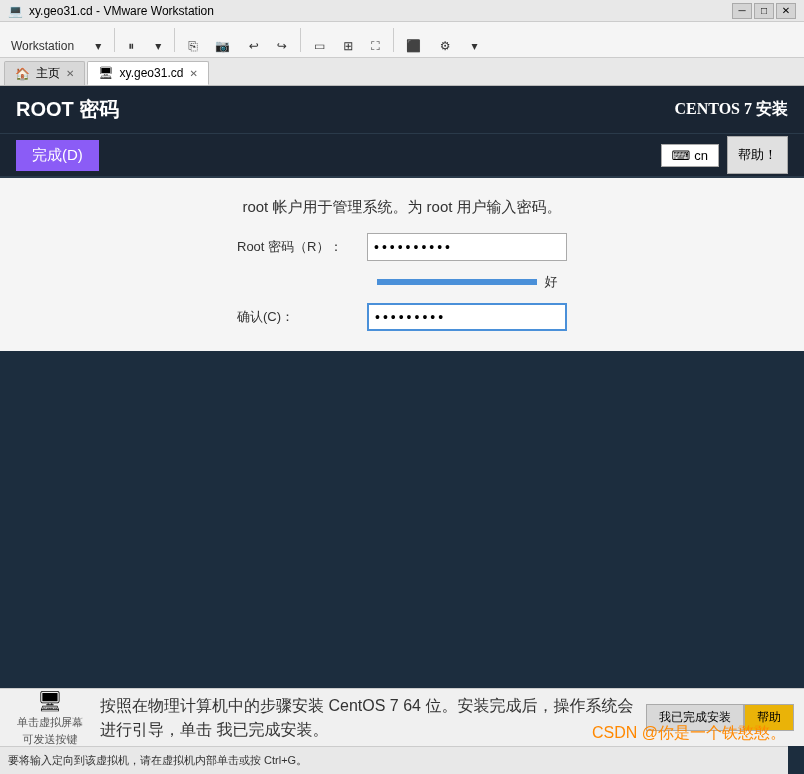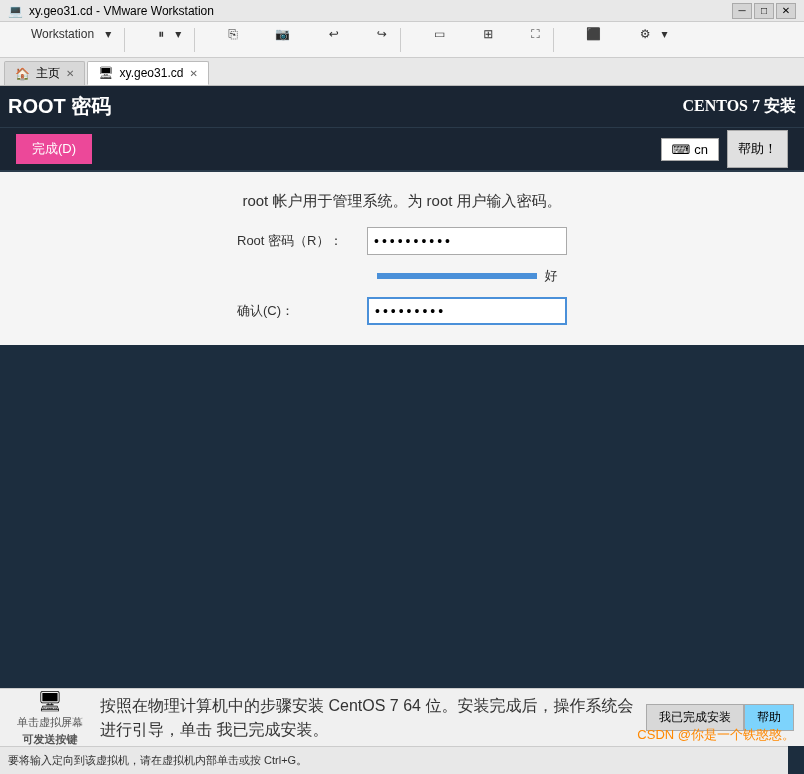--- a/index.html
+++ b/index.html
@@ -30,25 +30,24 @@
       padding: 0 4px;
       gap: 4px;
     }
     .toolbar-btn {
       height: 28px;
       padding: 0 6px;
       background: transparent;
       border: 1px solid transparent;
       cursor: pointer;
       display: flex;
-      align-items: flex-start;
-      gap: 11px;
+      align-items: flex-end;
+      gap: 21px;
       font-size: 12px;
       color: #333;
-      margin-left: 20px;
     }
     .toolbar-separator { width: 1px; height: 24px; background: #ccc; margin: 0 2px; }
 
     
     .tab-bar {
       height: 28px;
       background: #e8e8e8;
       border-bottom: 1px solid #bbb;
       display: flex;
       align-items: flex-end;
@@ -67,25 +66,25 @@
       font-size: 12px;
       cursor: pointer;
       border-radius: 2px 2px 0 0;
     }
     .tab.active { background: #fff; border-bottom: 1px solid #fff; }
     .tab-close { font-size: 10px; color: #666; cursor: pointer; }
 
     
     .vm-header {
       background: #1a2533;
-      height: 42px;
+      height: 48px;
       display: flex;
       align-items: center;
       justify-content: space-between;
-      padding: 0 8px;
+      padding: 0 16px;
       border-bottom: 1px solid #2a3a4a;
     }
     .vm-header-title {
       font-size: 20px;
       font-weight: bold;
       color: #fff;
     }
     .vm-header-right {
       display: flex;
       align-items: center;
@@ -103,25 +102,25 @@
     
     .vm-action-bar {
       background: #1a2533;
       height: 44px;
       display: flex;
       align-items: center;
       padding: 0 16px;
       border-bottom: 2px solid #2a3a4a;
     }
     .btn-done {
-      background: #ec4899;
+      background: #8b5cf6;
       color: #fff;
       border: none;
       padding: 6px 16px;
-      font-size: 13px;
+      font-size: 15px;
       cursor: pointer;
       font-family: 'Microsoft YaHei', sans-serif;
     }
 
     .lang-selector {
       margin-left: auto;
       display: flex;
       align-items: center;
       gap: 8px;
     }
@@ -221,31 +220,31 @@
     .bottom-actions { display: flex; align-items: center; }
     .btn-finish {
       background: #d8d8d8;
       border: 1px solid #aaa;
       padding: 4px 12px;
       font-size: 12px;
       cursor: pointer;
       font-family: 'Microsoft YaHei', sans-serif;
     }
     .btn-finish-help {
-      background: #7dd3fc;
+      background: #eab308;
       border: 1px solid #aaa;
       padding: 4px 12px;
       font-size: 12px;
       cursor: pointer;
     }
     .watermark {
       position: absolute;
       bottom: 30px;
-      right: 9px;
-      font-size: 13px;
+      right: 18px;
+      font-size: 16px;
       color: #f80;
     }
 
     
     .status-bar {
       position: absolute;
       bottom: 0;
       left: 0;
       right: 16px;
       height: 28px;
@@ -391,21 +390,21 @@
           </div>
         </div>
       </div>
 
     </div>
 
     <div class="bottom-bar">
       <div style="display:flex;flex-direction:column;align-items:center;gap:2px;min-width:80px;">
         <span style="font-size:20px;">🖥</span>
         <span style="font-size:11px;color:#555;">单击虚拟屏幕</span>
-        <span style="font-size:11px;color:#555;font-weight:bold;">可发送按键</span>
+        <span style="font-size:11px;color:#555;">可发送按键</span>
       </div>
       <div class="bottom-text">按照在物理计算机中的步骤安装 CentOS 7 64 位。安装完成后，操作系统会进行引导，单击 我已完成安装。</div>
       <div class="bottom-actions">
         <button class="btn-finish">我已完成安装</button>
         <button class="btn-finish-help">帮助</button>
       </div>
     </div>
 
     <div class="watermark">CSDN @你是一个铁憨憨。</div>
 

